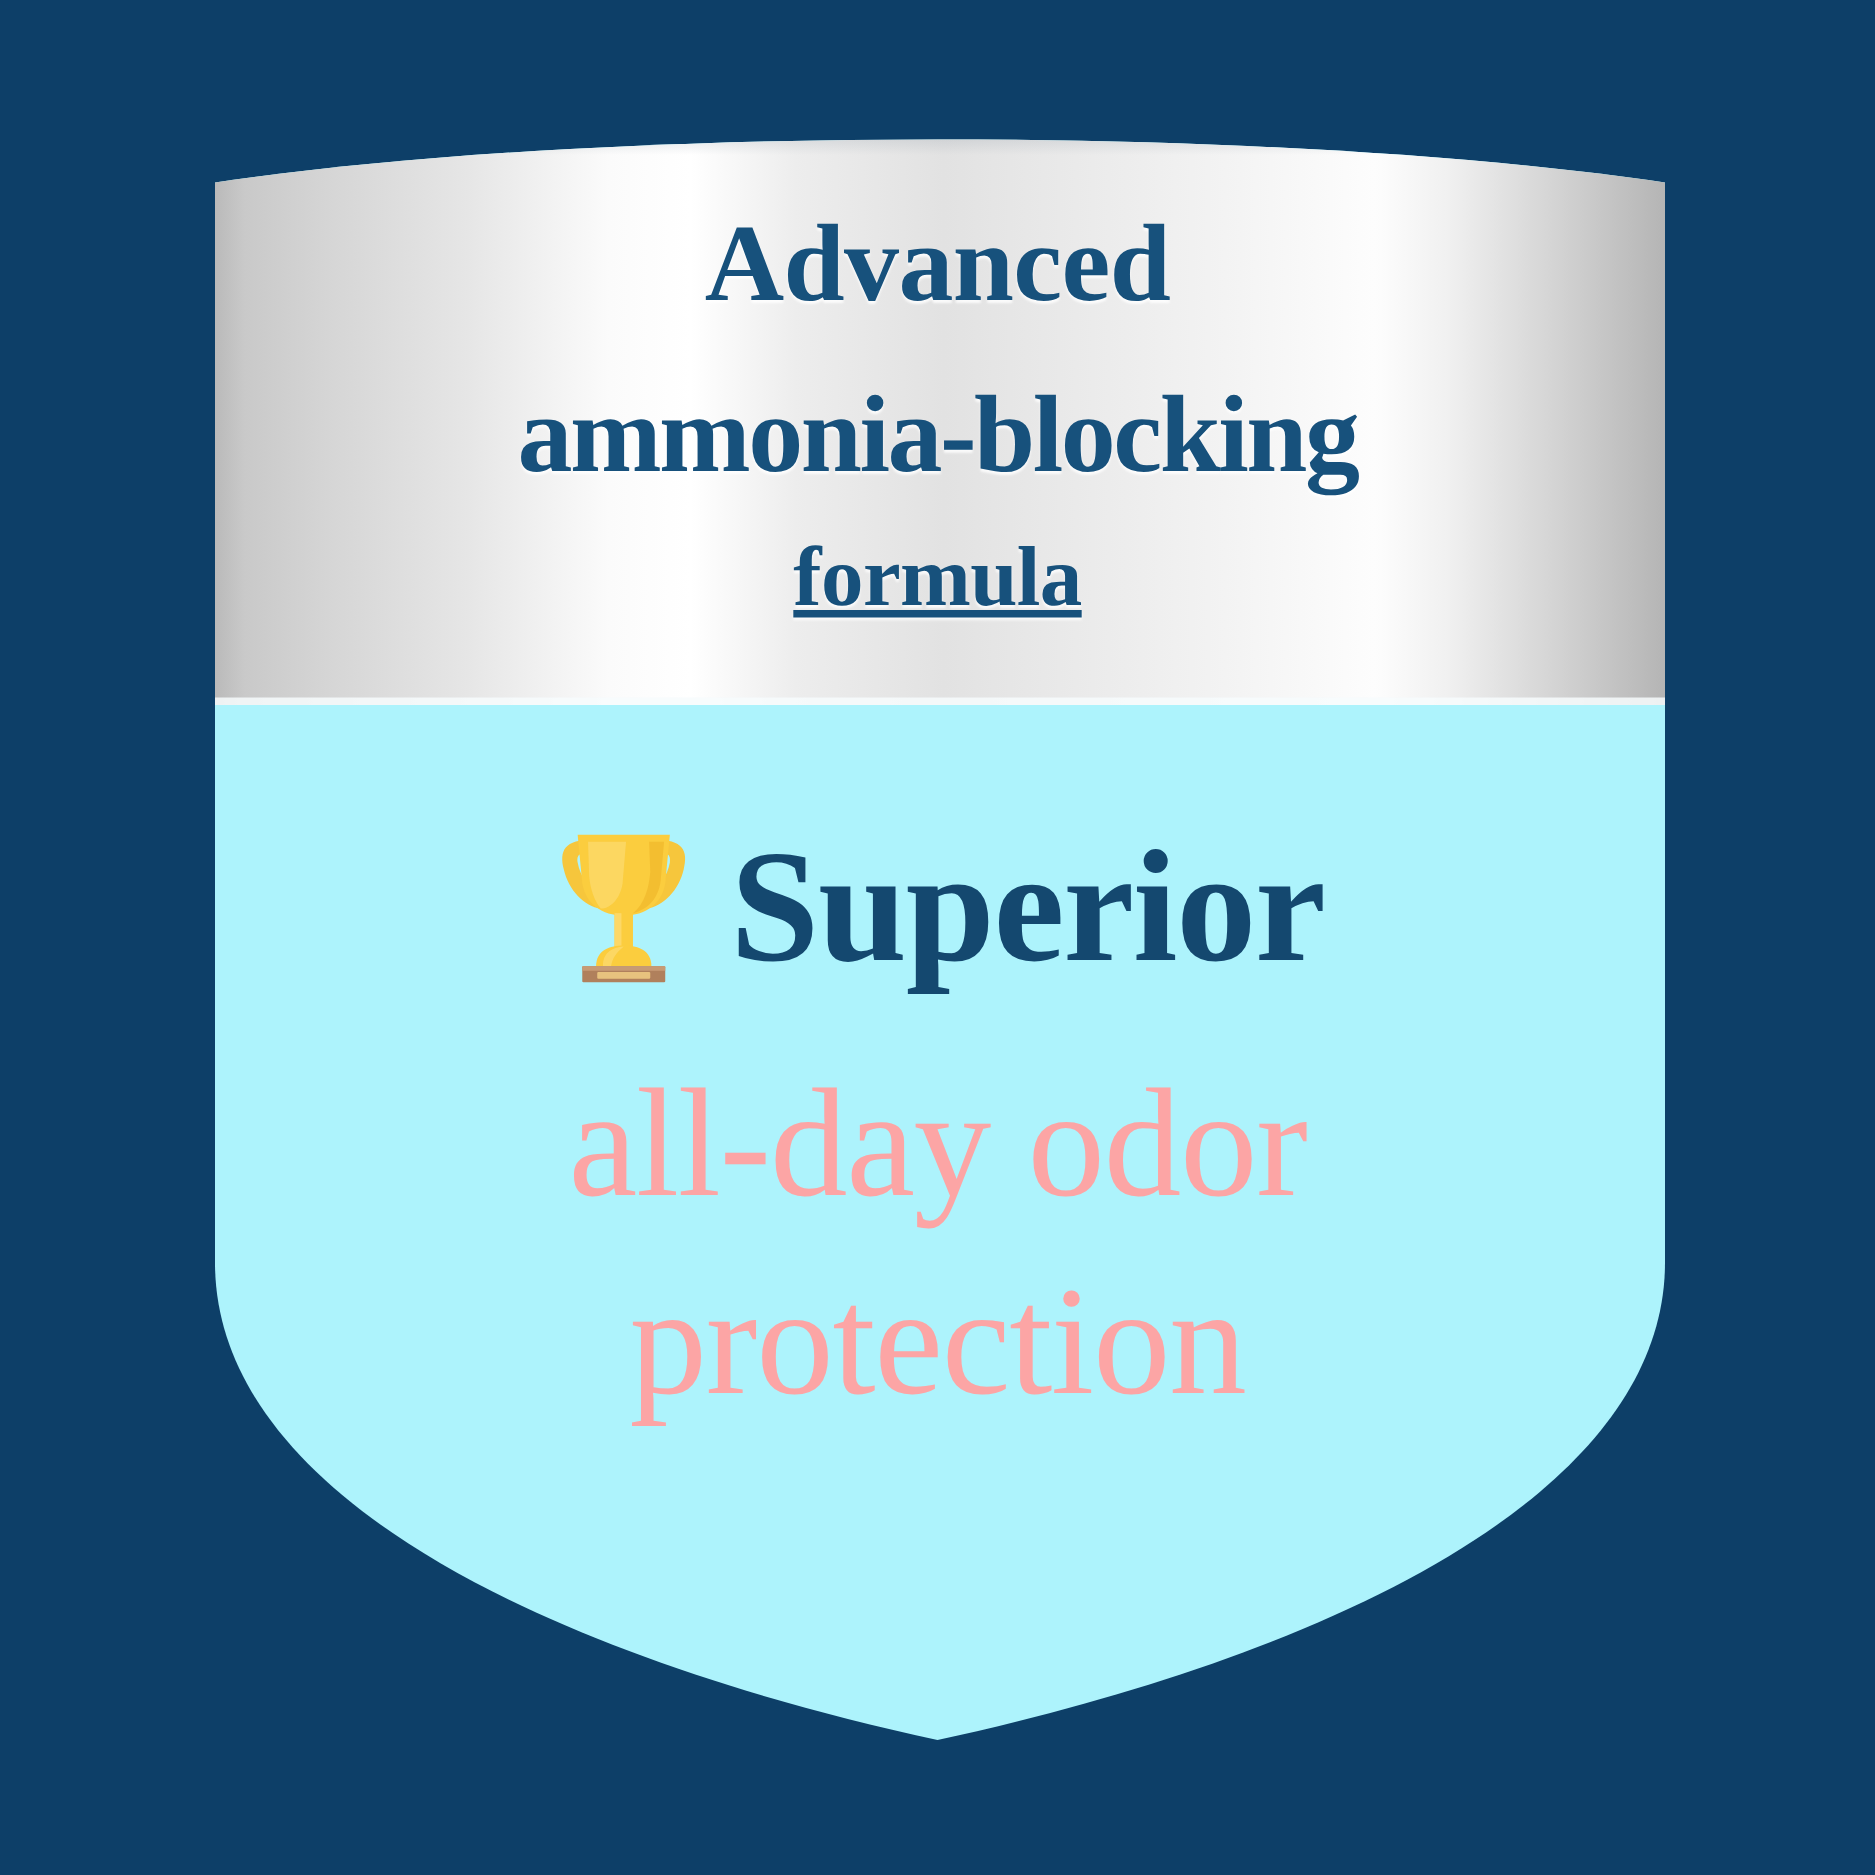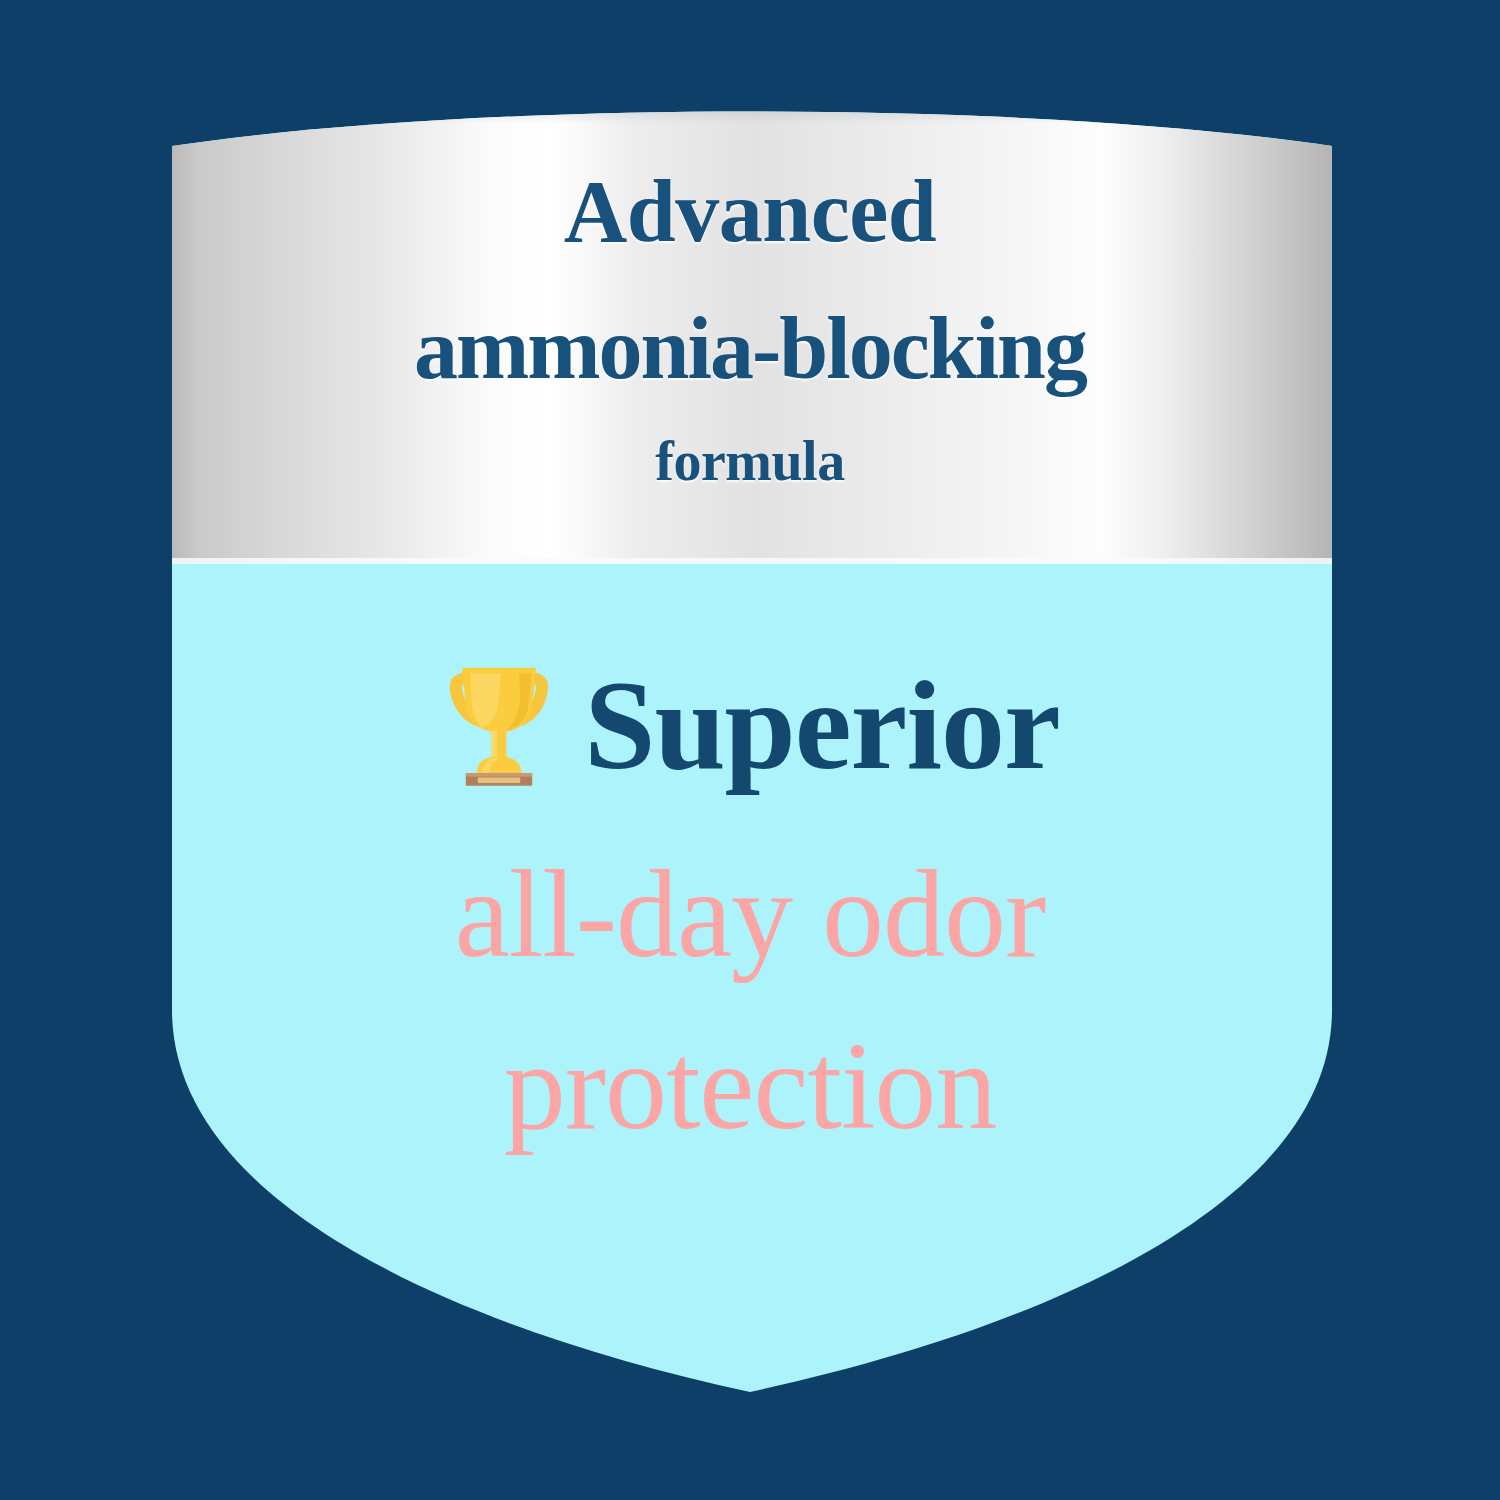--- a/index.html
+++ b/index.html
@@ -60,22 +60,23 @@
     font-size: 88px;
     line-height: 104px;
   }
   #headline-2 {
     font-size: 88px;
     line-height: 112px;
     letter-spacing: -2px;
     margin-top: 29px;
   }
   #headline-3 {
-    font-size: 56px;
+    font-size: 68px;
     line-height: 112px;
+    text-decoration: underline;
   }
 
   #claim-block {
     top: 645px;
     height: 560px;
   }
 
   #claim-headline-row {
     display: flex;
     align-items: center;
@@ -103,21 +104,21 @@
     display: block;
     font-family: "Liberation Serif", serif;
     font-weight: normal;
     font-size: 124px;
     line-height: 152px;
     color: #fca5a5;
     letter-spacing: -1px;
     white-space: nowrap;
   }
   #claim-sub-1 { margin-top: 34px; }
-  #claim-sub-2 { margin-top: 20px; }
+  #claim-sub-2 { margin-top: 6px; }
 </style>
 </head>
 <body>
 
 <div id="badge-stage">
 
   <div id="shield-wrap">
     <svg id="shield-svg" viewBox="0 0 1500 1500" xmlns="http://www.w3.org/2000/svg">
       <defs>
 

